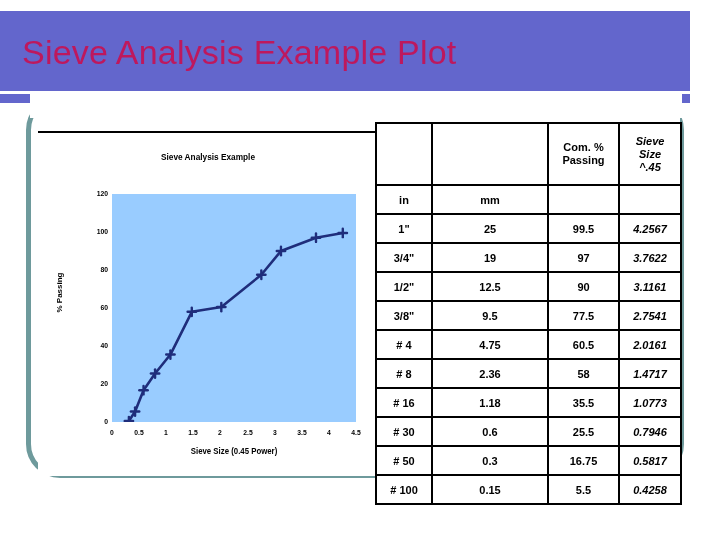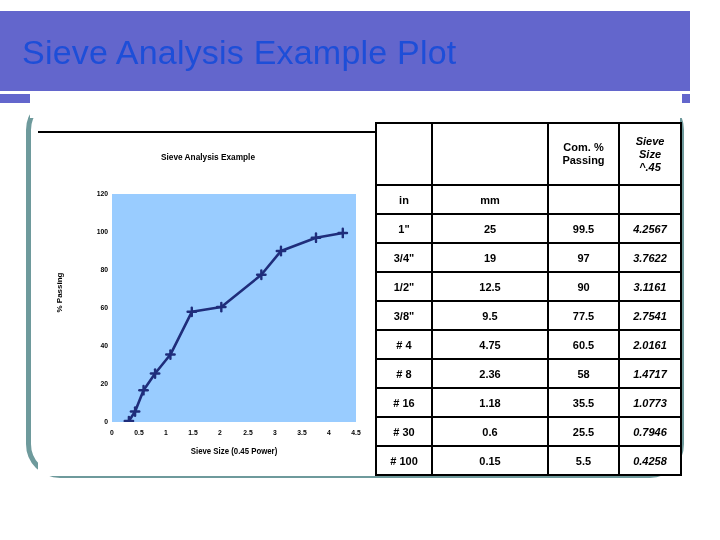--- a/index.html
+++ b/index.html
@@ -28,21 +28,21 @@
     left: 0; top: 94px;
     width: 690px; height: 9px;
     background: #6366CC;
   }
   .title-text {
     position: absolute;
     left: 22px; top: 32px;
     width: 640px;
     font-size: 34px;
     line-height: 40px;
-    color: #1d4ed8;
+    color: #be185d;
     letter-spacing: 0.2px;
     white-space: nowrap;
   }
 
   
   .teal-frame {
     position: absolute;
     left: 26px; top: 96px;
     width: 658px; height: 382px;
     border: 5px solid #6E9A9C;
@@ -337,20 +337,26 @@
             <td class="c2">35.5</td>
             <td class="c3">1.0773</td>
           </tr>
           <tr class="data-row">
             <td class="c0"># 30</td>
             <td class="c1">0.6</td>
             <td class="c2">25.5</td>
             <td class="c3">0.7946</td>
           </tr>
           <tr class="data-row">
+            <td class="c0"># 50</td>
+            <td class="c1">0.3</td>
+            <td class="c2">16.75</td>
+            <td class="c3">0.5817</td>
+          </tr>
+          <tr class="data-row">
             <td class="c0"># 100</td>
             <td class="c1">0.15</td>
             <td class="c2">5.5</td>
             <td class="c3">0.4258</td>
           </tr>
         </tbody>
     </table>
   </div>
 
 </div>

